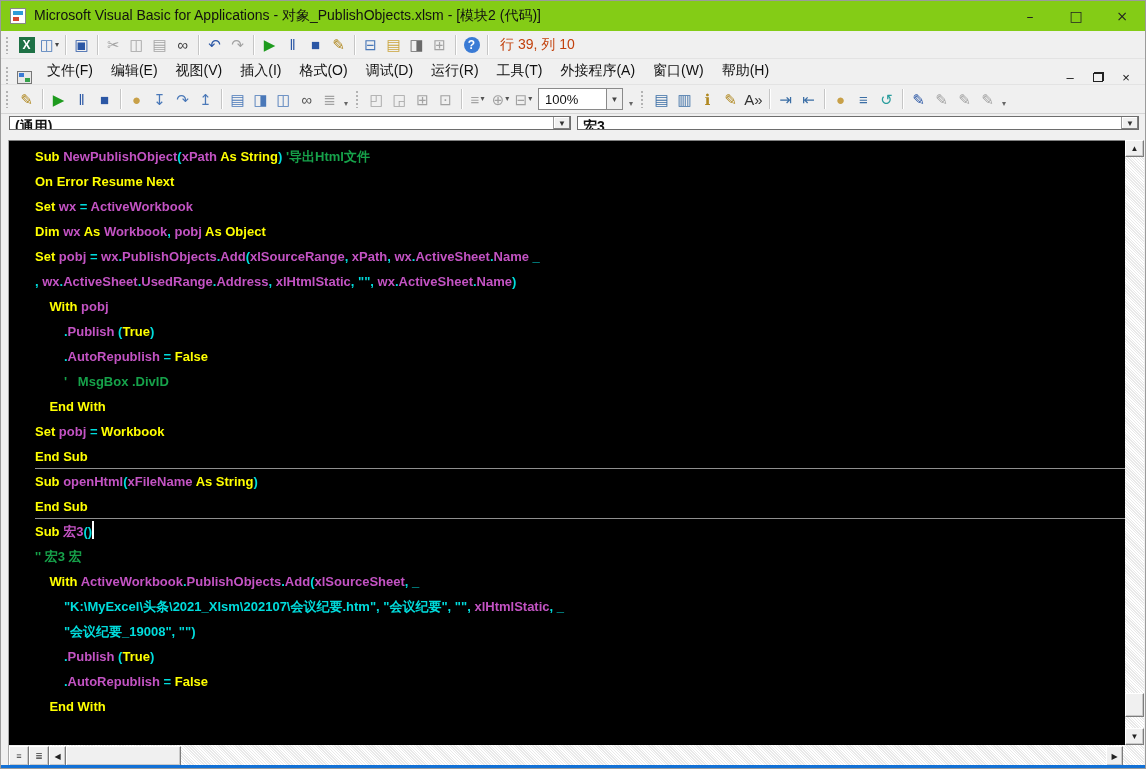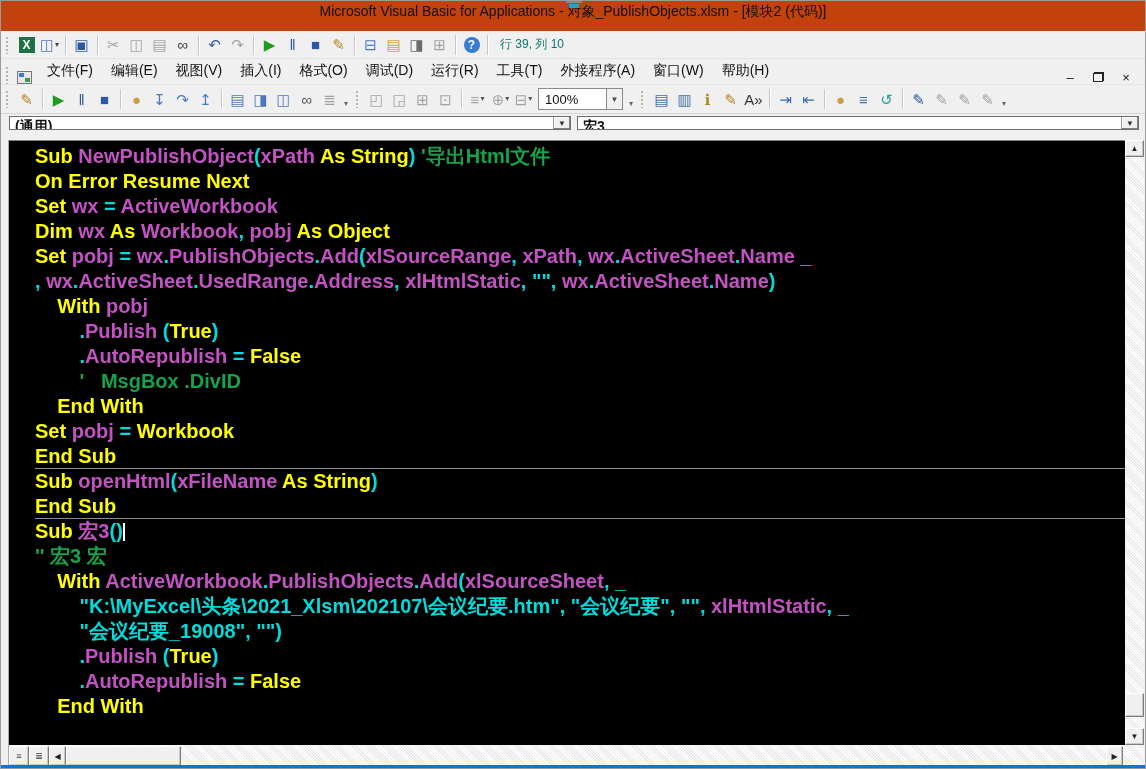--- a/index.html
+++ b/index.html
@@ -2,22 +2,22 @@
 <html style="--kw: #ffff00; --id: #c353c3; --nm: #00dcdc; --cm: #16a24a;"><head>
 <meta charset="utf-8">
 <style>
   * { box-sizing: border-box; margin: 0; padding: 0; }
   html,body { background:#4a4a4a; }
   body { font-family: "Liberation Sans", "DejaVu Sans", sans-serif; }
   .window { position:relative; width:1146px; height:769px; background:#f0f0f0;
             border:1px solid #9b9b9b; overflow:hidden; }
 
   
-  .titlebar { position:absolute; top:0; left:0; right:0; height:30px; background:#c2410c;
-              display:flex; align-items:center;flex-direction:column; }
+  .titlebar { position:absolute; top:0; left:0; right:0; height:30px; background:#84cc16;
+              display:flex; align-items:center; }
   .app-icon { width:16px; height:16px; margin:0 8px 0 9px; position:relative; background:#fdfdfd;
               border:1px solid #888; }
   .app-icon::before { content:""; position:absolute; left:2px; top:2px; width:10px; height:4px; background:#2e9bd6; }
   .app-icon::after  { content:""; position:absolute; left:2px; bottom:2px; width:6px; height:4px; background:#d6452e; }
   .title-text { font-size:14px; color:#111; white-space:nowrap; }
   .win-controls { margin-left:auto; display:flex; height:30px; }
   .win-btn { width:46px; height:30px; display:flex; align-items:center; justify-content:center;
              font-size:14px; color:#222; font-family:"DejaVu Sans", sans-serif; }
 
   
@@ -33,21 +33,21 @@
   .tb-btn { min-width:23px; height:22px; padding:0 1px; display:flex; align-items:center;
             justify-content:center; font-size:15px; line-height:1; cursor:default; }
   .tb-btn.disabled { opacity:.9; }
   .tb-btn .dd { font-size:8px; color:#444; margin-left:1px; }
   .tb-overflow { width:10px; height:22px; display:flex; align-items:flex-end; justify-content:center;
                  font-size:8px; color:#666; padding-bottom:2px; }
   .icon-excel { width:16px; height:16px; background:#1e7145; color:#fff; font-weight:bold;
                 font-size:12px; display:flex; align-items:center; justify-content:center; }
   .icon-help  { width:16px; height:16px; background:#3a7bd5; color:#fff; font-weight:bold; border-radius:50%;
                 font-size:12px; display:flex; align-items:center; justify-content:center; }
-  .linecol { font-size:12px; color:#0f766e; margin-left:8px; white-space:nowrap; }
+  .linecol { font-size:14px; color:#c2410c; margin-left:8px; white-space:nowrap; }
 
   .menu-item { font-size:14px; color:#111; padding:4px 9px; white-space:nowrap; }
   .module-win-icon { width:15px; height:13px; margin:0 6px 0 2px; position:relative;
                      background:#e8e8e8; border:1px solid #777; }
   .module-win-icon::before { content:""; position:absolute; left:1px; top:1px; width:5px; height:4px; background:#3a7bd5; }
   .module-win-icon::after  { content:""; position:absolute; right:1px; bottom:1px; width:5px; height:4px; background:#34a14a; }
   .child-controls { margin-left:auto; display:flex; align-items:center; gap:14px; padding-right:12px; }
   .child-btn { font-size:13px; color:#111; display:flex; align-items:center; justify-content:center;
                width:14px; height:14px; }
   .restore-glyph { position:relative; width:11px; height:10px; }
@@ -68,21 +68,21 @@
                display:flex; align-items:center; justify-content:center; font-size:8px; color:#333;
                box-shadow:inset -1px -1px 0 #808080, inset 1px 1px 0 #fff; }
   .combo-object    { left:8px;   width:562px; }
   .combo-procedure { left:576px; width:562px; }
 
   
   .frame-left  { position:absolute; left:0; top:139px; width:8px;  height:627px; background:#f0f0f0; border-right:1px solid #a9a9a9; }
   .frame-right { position:absolute; right:0; top:139px; width:3px; height:627px; background:#f0f0f0; }
   .code-area { position:absolute; left:8px; top:139px; width:1116px; height:605px; background:#000;
                border-top:1px solid #808080; padding:3px 0 0 26px; overflow:hidden; cursor:text; }
-  .code-line { height:25px; line-height:25px; font-size:20px; font-weight:bold; white-space:pre;
+  .code-line { height:25px; line-height:25px; font-size:13px; font-weight:bold; white-space:pre;
                font-family:"Liberation Sans", "DejaVu Sans", sans-serif; }
   .code-line.proc-sep { background:linear-gradient(#8f8f8f,#8f8f8f) left bottom / 1200px 1px no-repeat; }
   .tok-k { color:var(--kw); }
   .tok-i { color:var(--id); }
   .tok-n { color:var(--nm); }
   .tok-c { color:var(--cm); }
   .caret { display:inline-block; width:2px; height:18px; background:#fff; vertical-align:-3px;
            animation:blink 1s steps(1) infinite; }
   @keyframes blink { 50% { opacity:0; } }
 

